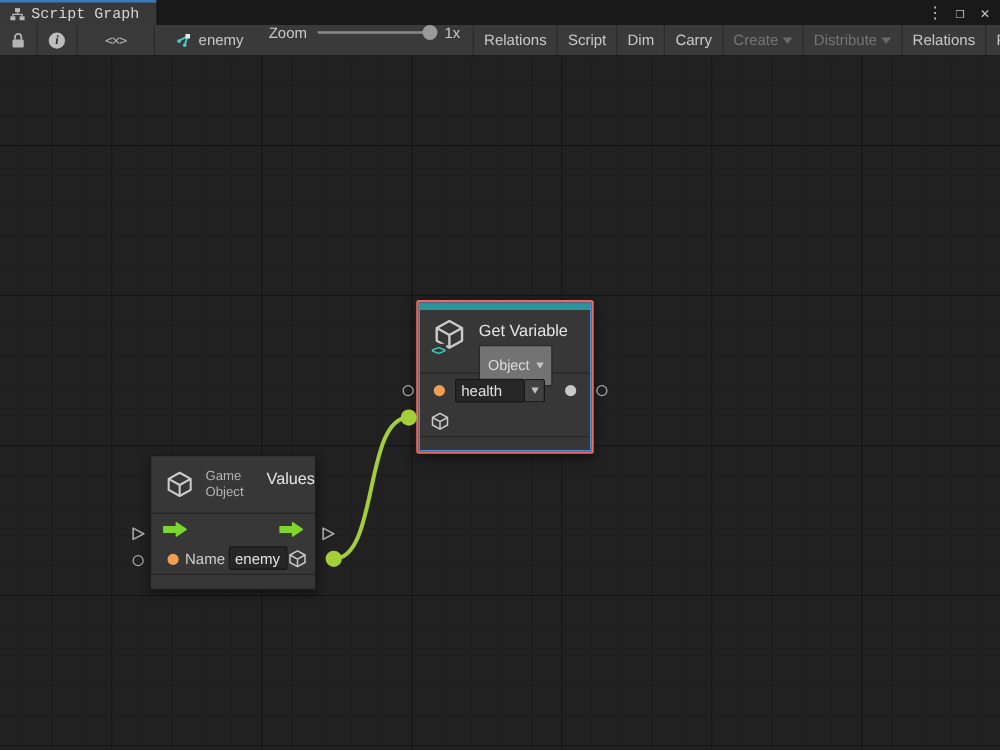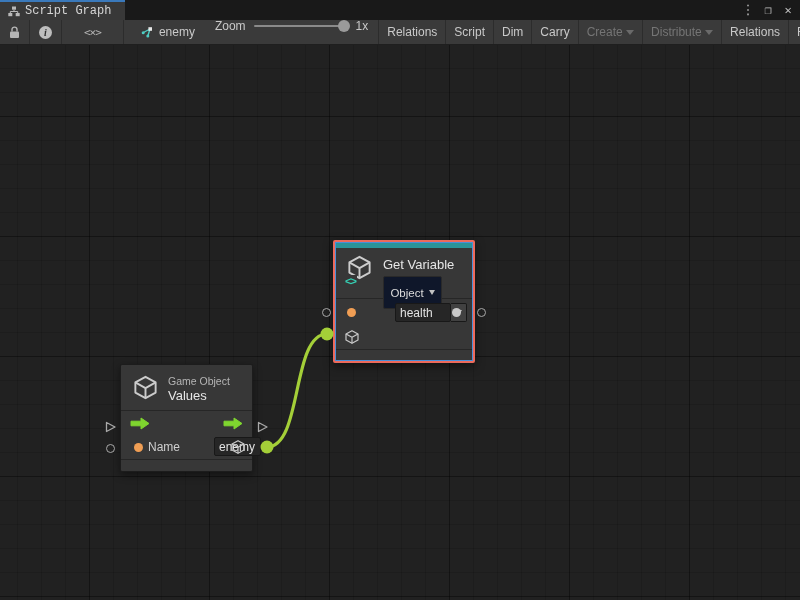--- a/index.html
+++ b/index.html
@@ -58,54 +58,54 @@
   }
 
   
   .node { position:absolute; background:#373737; border:1px solid #1c1c1c; border-radius:2px; box-shadow:0 3px 8px rgba(0,0,0,0.45); }
   .divider { height:1px; background:#262626; }
   .footer { background:#373737; }
 
   
   .node-create { left:120px; top:319px; width:133px; height:108px; }
   .node-create .hdr { height:45px; display:flex; align-items:flex-start; padding:9px 0 0 11px; gap:9px; }
-  .hdr-texts { display:flex; flex-direction:column; line-height:1.25; padding-top:1px; }
+  .hdr-texts { display:flex; flex-direction:row; line-height:1.25; padding-top:1px; }
   .hdr-cat { font-size:10.5px; color:#b5b5b5; }
   .hdr-title { font-size:13px; color:#e6e6e6; }
   .flow-row { position:relative; height:24px; }
   .name-row { position:relative; height:24px;padding-left:40px; }
   .node-create .footer { height:10px; }
 
   
   .node-getvar { left:333px; top:195px; width:142px; height:123px; background:none; border:2px solid #ec6a5c; border-radius:2px; box-shadow:0 3px 10px rgba(0,0,0,0.5); }
   .node-getvar .inner { width:100%; height:100%; border:1px solid #4a8fd8; background:#373737; }
   .teal-strip { height:5px; }
   .gv-hdr { position:relative; height:50px; }
   .gv-icon { position:absolute; left:10px; top:6px; }
   .gv-title { position:absolute; left:47px; top:9px; font-size:13px; color:#e6e6e6; white-space:nowrap; }
   .gv-dd {
     position:absolute; left:47px; top:28px; width:59px; height:33px;
-    background:#0f172a; border:1px solid #292929; border-radius:2px;
+    background:#737373; border:1px solid #292929; border-radius:2px;
     display:flex; align-items:center; justify-content:center; gap:5px; font-size:11.5px; color:#dcdcdc; cursor:default;
   }
   .gv-row1 { position:relative; height:28px; }
   .gv-row2 { position:relative; height:22px; }
   .node-getvar .footer { height:10px; }
 
   
   .dot { position:absolute; border-radius:50%; }
   .dot-orange { width:9px; height:9px; background:#f09e54; }
   .dot-gray { width:9px; height:9px; background:#c9c9c9; }
   .port-circle { position:absolute; width:9px; height:9px; border-radius:50%; border:1.3px solid #a8a8a8; background:transparent; }
   .port-tri { position:absolute; }
 
   
   .vfield {
     background:#262626; border:1px solid #181818; border-radius:2px;
-    color:#e2e2e2; font-size:12px; font-family:"Liberation Sans",sans-serif; padding:0 4px; outline:none;margin-left:31px;
+    color:#e2e2e2; font-size:12px; font-family:"Liberation Sans",sans-serif; padding:0 4px; outline:none;
   }
   .fieldwrap { position:absolute; display:flex; }
   .dd-btn {
     width:16px; height:19px; background:#414141; border:1px solid #181818; border-left:none; border-radius:0 2px 2px 0;
     display:flex; align-items:center; justify-content:center; cursor:default;
   }
   .dd-btn .caret { border-top-color:#c2c2c2; border-left-width:3.5px; border-right-width:3.5px; }
 
   .wire-svg { position:absolute; left:0; top:0; pointer-events:none; }
   .name-label { position:absolute; left:27px; top:5px; font-size:12px; color:#cfcfcf; }

